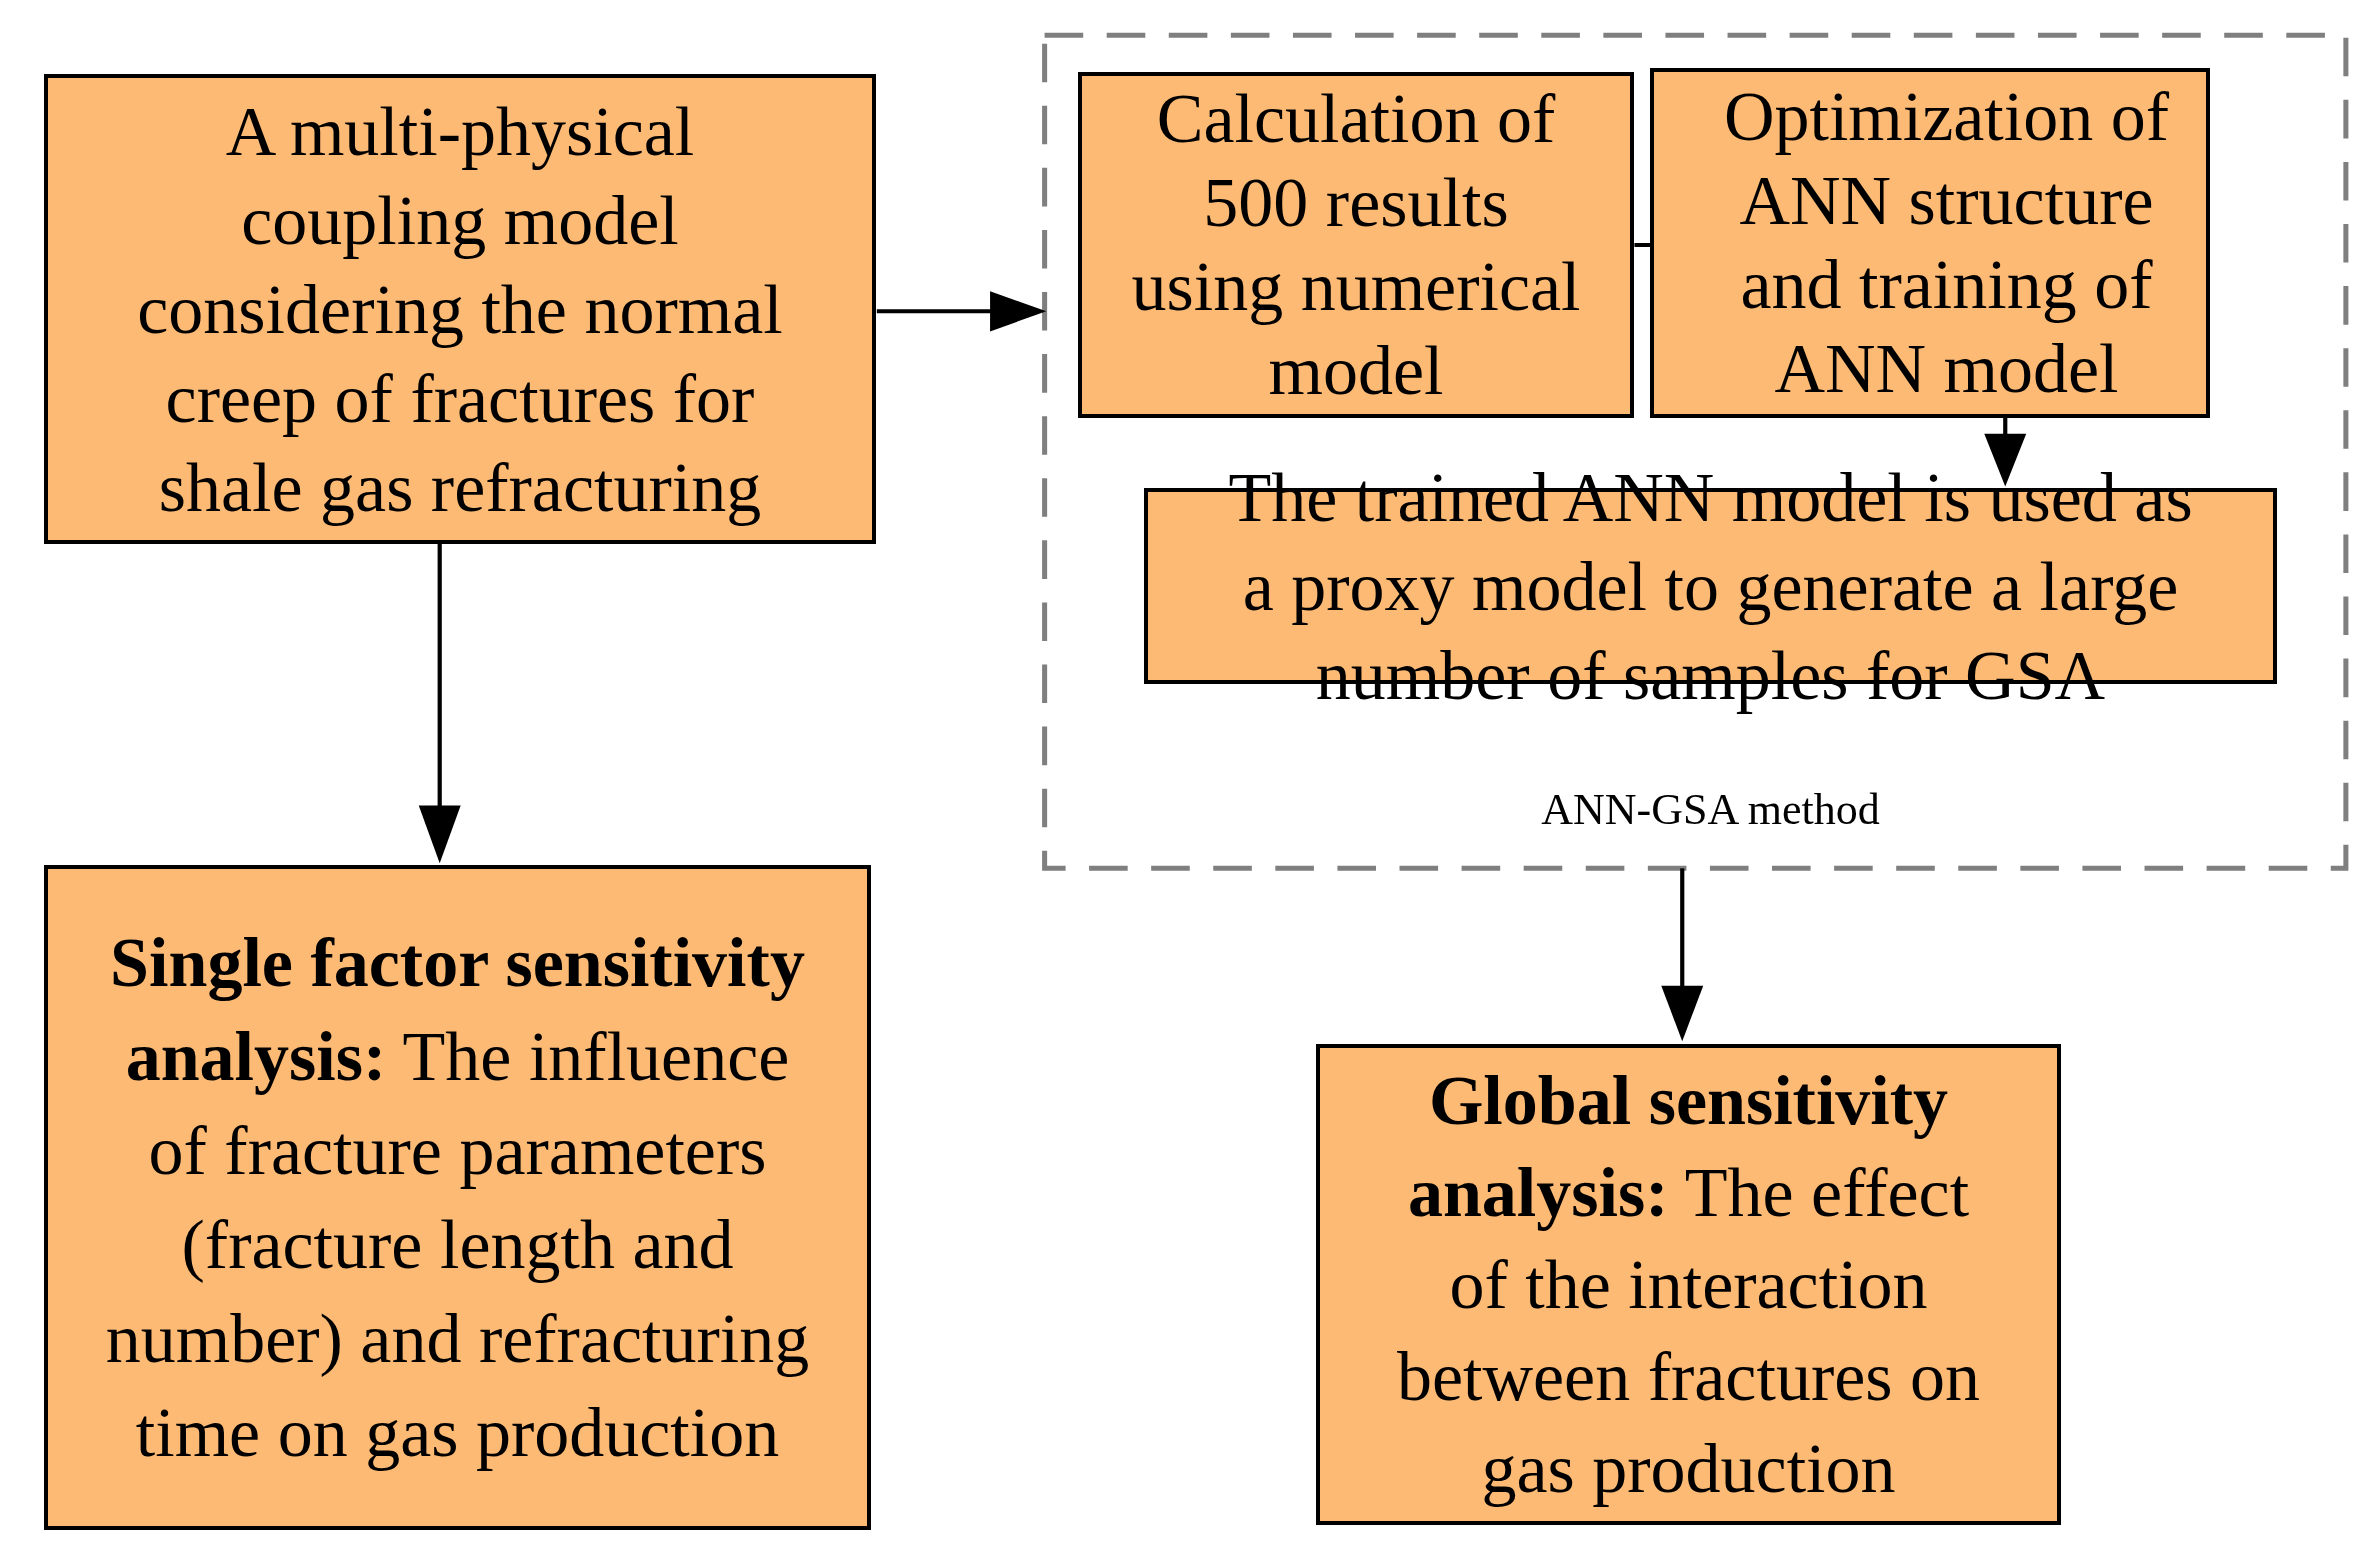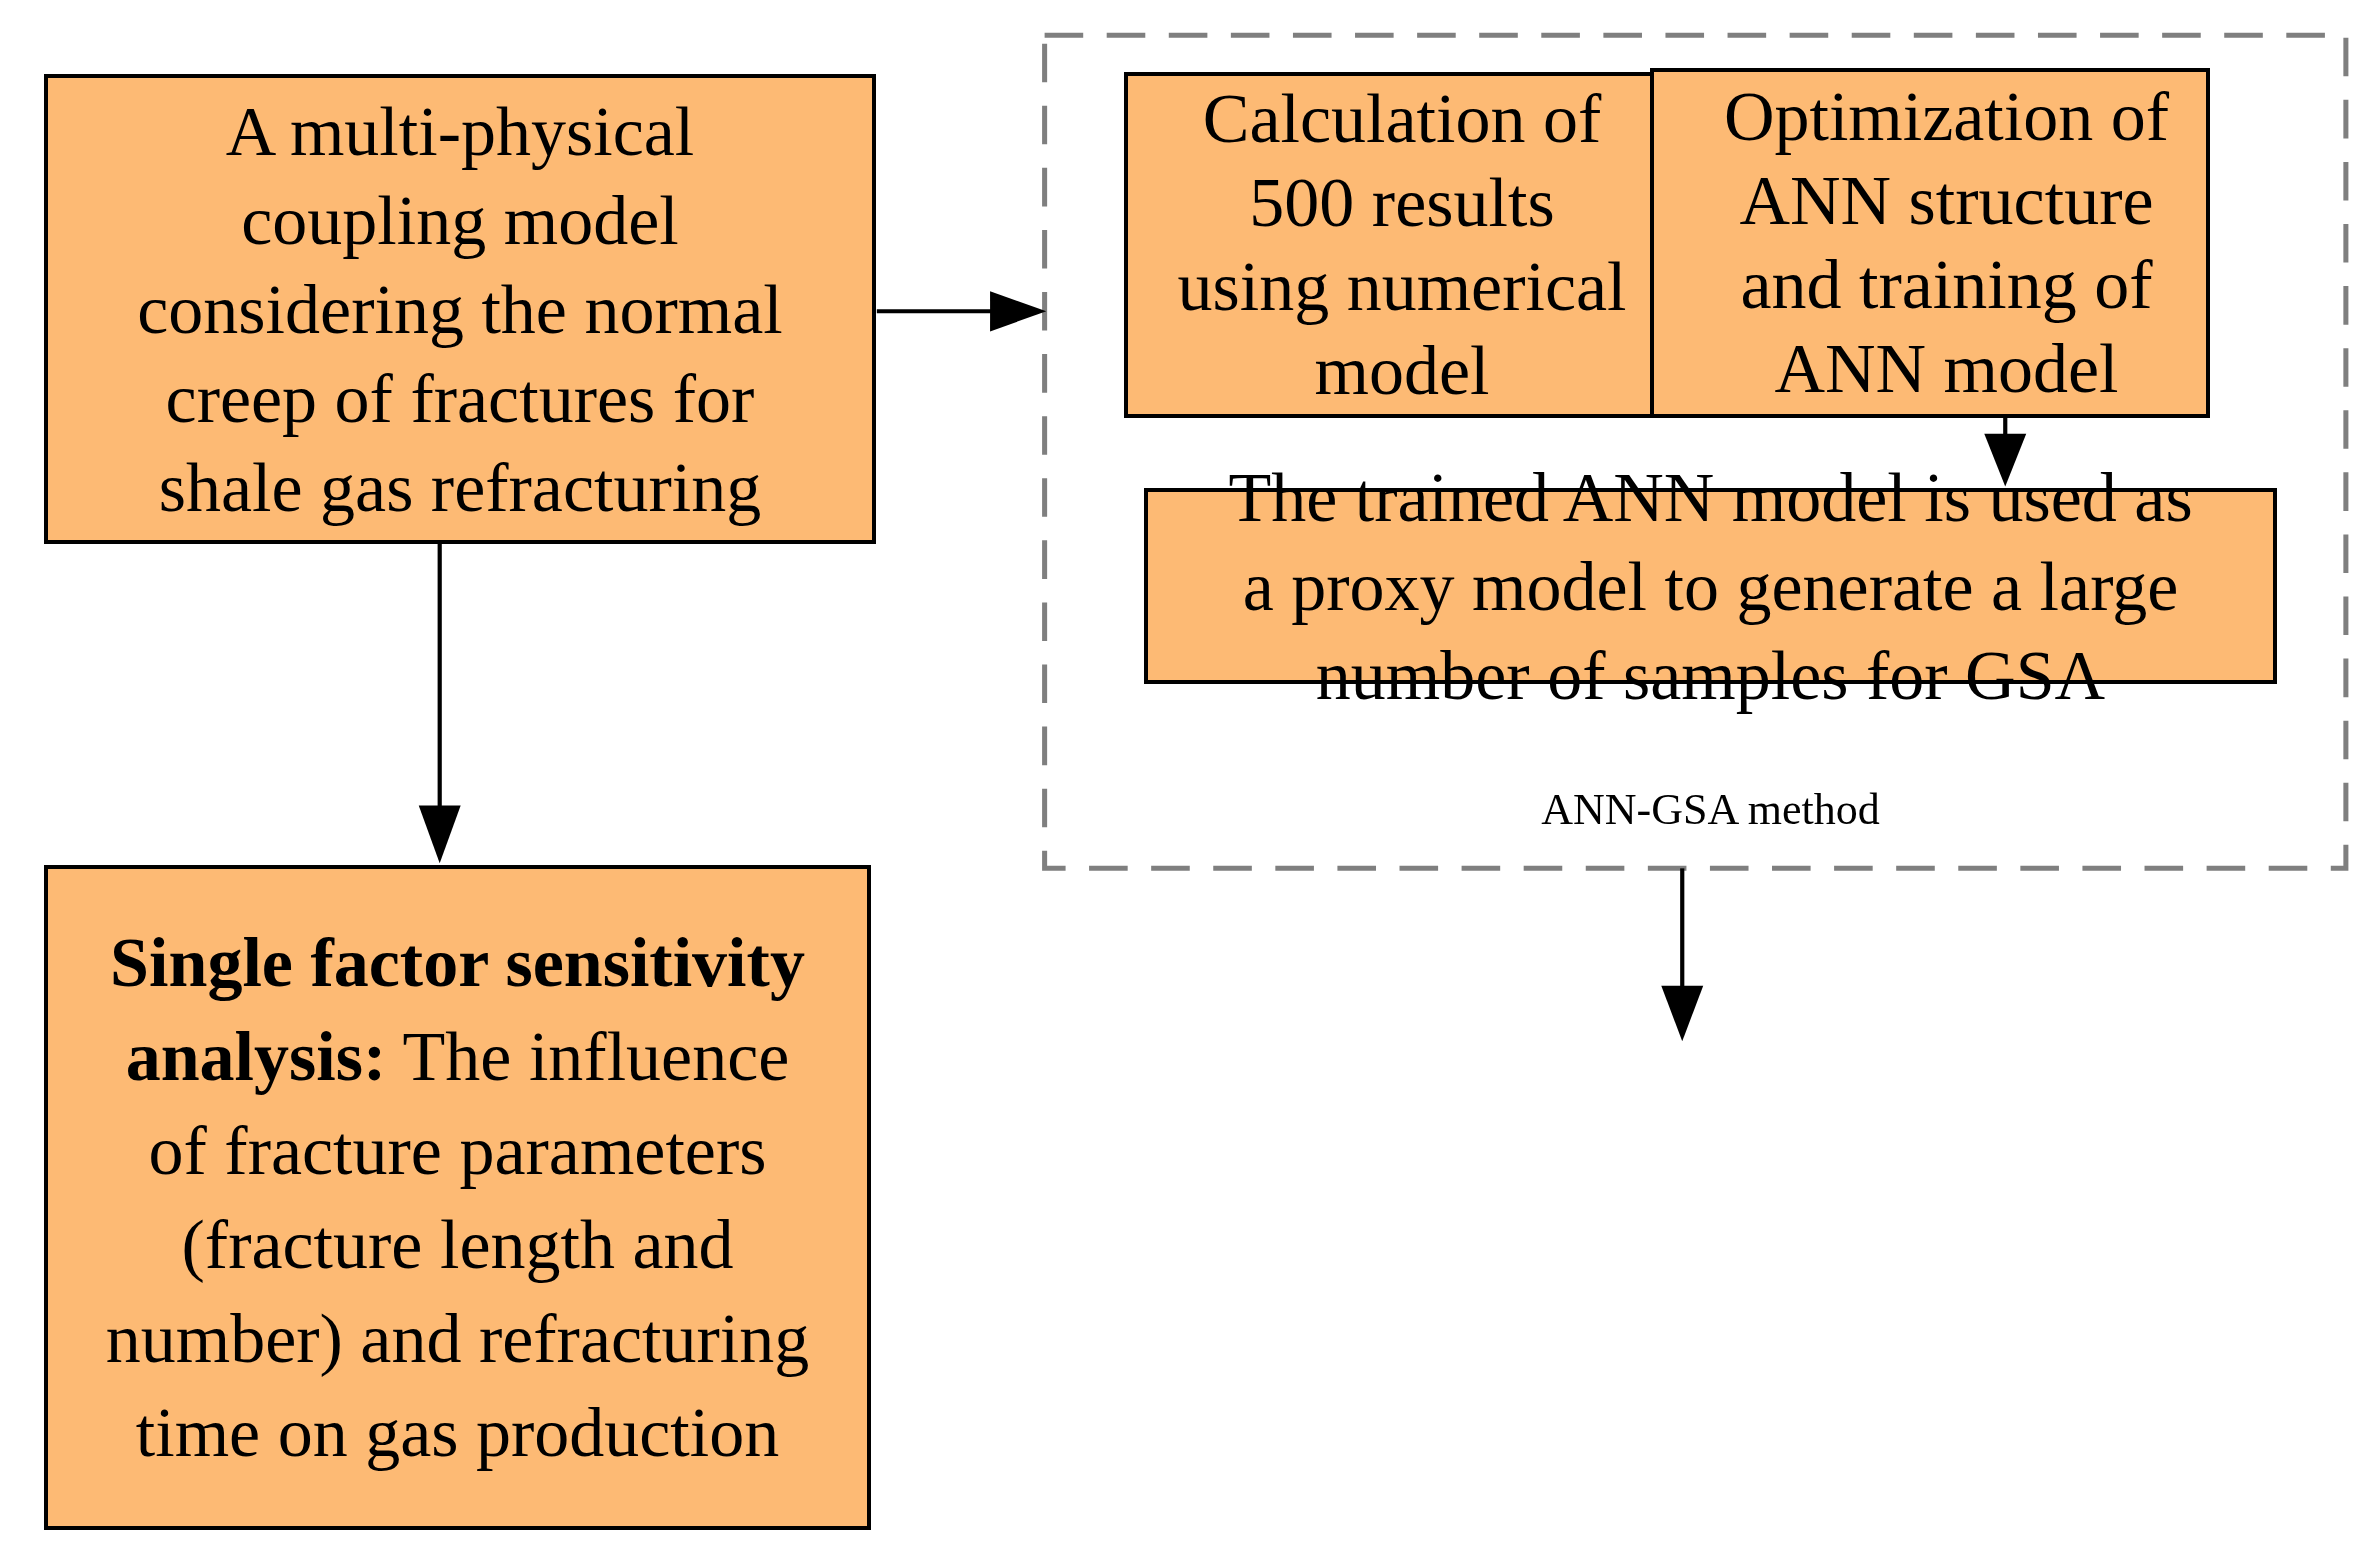--- a/index.html
+++ b/index.html
@@ -25,21 +25,21 @@
     display: flex;
     align-items: center;
     justify-content: center;
     text-align: center;
     font-size: 70px;
     line-height: 91px;
     white-space: pre-line;
   }
   .box .bold { font-weight: bold; }
   .box-model   { left: 44px;   top: 74px;   width: 832px;  height: 470px; line-height: 89px; }
-  .box-calc    { left: 1124px; top: 72px;   width: 556px;  height: 346px; line-height: 84px; }
+  .box-calc    { left: 1078px; top: 72px;   width: 556px;  height: 346px; line-height: 84px; }
   .box-opt     { left: 1650px; top: 68px;   width: 560px;  height: 350px; line-height: 84px; padding-left: 33px; }
   .box-trained { left: 1144px; top: 488px;  width: 1133px; height: 196px; line-height: 89px; }
   .box-single  { left: 44px;   top: 865px; width: 827px;  height: 665px; line-height: 94px; }
   .box-global  { left: 1316px; top: 1044px; width: 745px;  height: 481px; line-height: 92px; }
   .ann-label {
     position: absolute;
     left: 1144px; top: 769px;
     width: 1133px; height: 81px;
     display: flex;
     align-items: center;
@@ -116,15 +116,22 @@
 
   <div class="box box-single">
     <span><span class="bold">Single factor sensitivity
 analysis:</span><span> The influence
 of fracture parameters
 (fracture length and
 number) and refracturing
 time on gas production</span></span>
   </div>
 
+  <div class="box box-global">
+    <span><span class="bold">Global sensitivity
+analysis:</span><span> The effect
+of the interaction
+between fractures on
+gas production</span></span>
+  </div>
 
 </div>
 
 
 </body></html>

